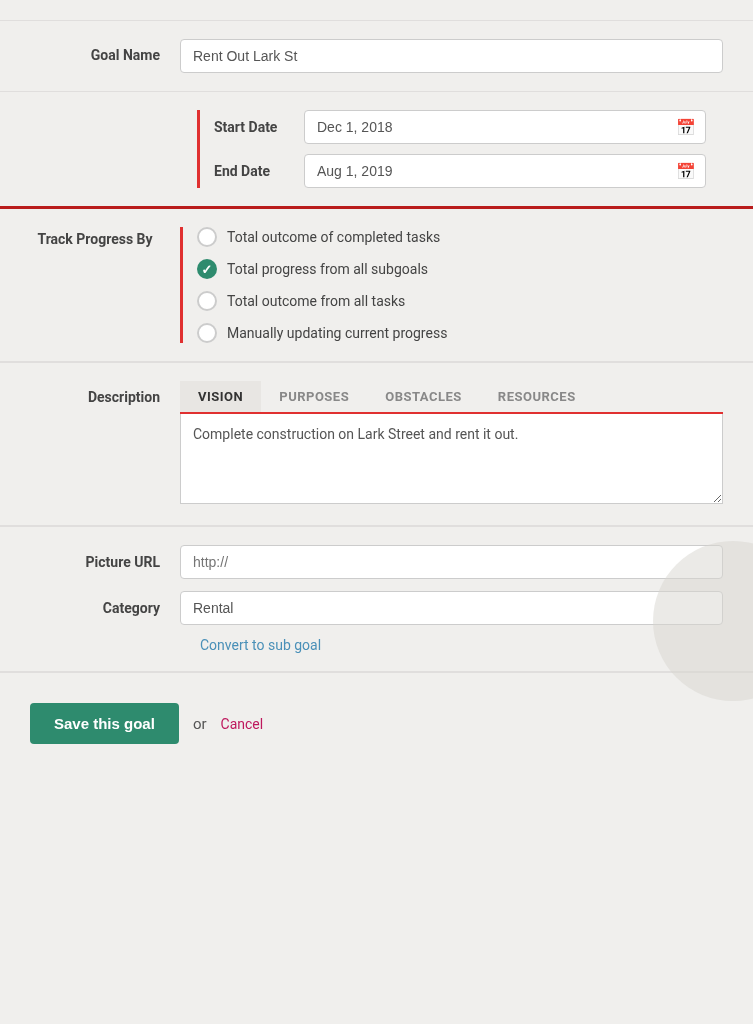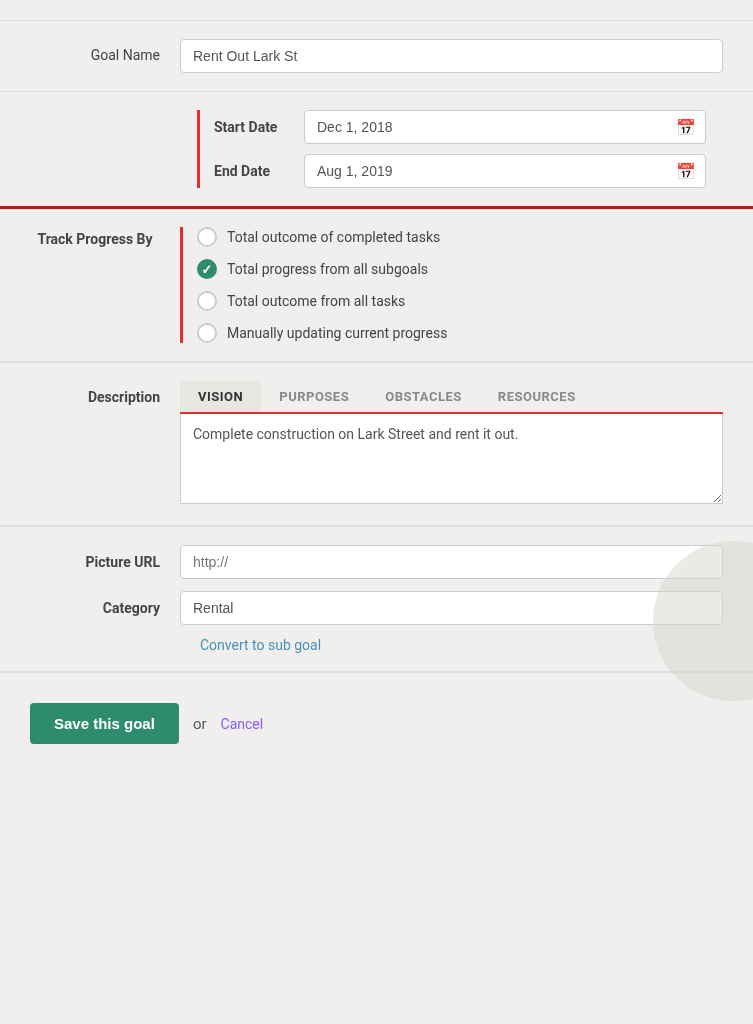--- a/index.html
+++ b/index.html
@@ -25,21 +25,21 @@
       background: #f0efed;
     }
 
     .form-row.with-border-bottom {
       border-bottom: 1px solid #e0dedd;
     }
 
     .form-label {
       width: 150px;
       min-width: 150px;
-      font-weight: 400;
+      font-weight: 700;
       font-size: 14px;
       color: #444;
       padding-top: 8px;
       text-align: right;
       padding-right: 20px;
     }
 
     .form-field {
       flex: 1;
     }
@@ -347,21 +347,21 @@
       font-weight: 600;
       cursor: pointer;
     }
 
     .or-text {
       font-size: 15px;
       color: #555;
     }
 
     .cancel-link {
-      color: #8b5cf6;
+      color: #be185d;
       font-size: 14px;
       text-decoration: none;
       cursor: pointer;
     }
 
     
     .top-divider {
       height: 1px;
       background: #e0dedd;
       margin: 0 0 0 0;

